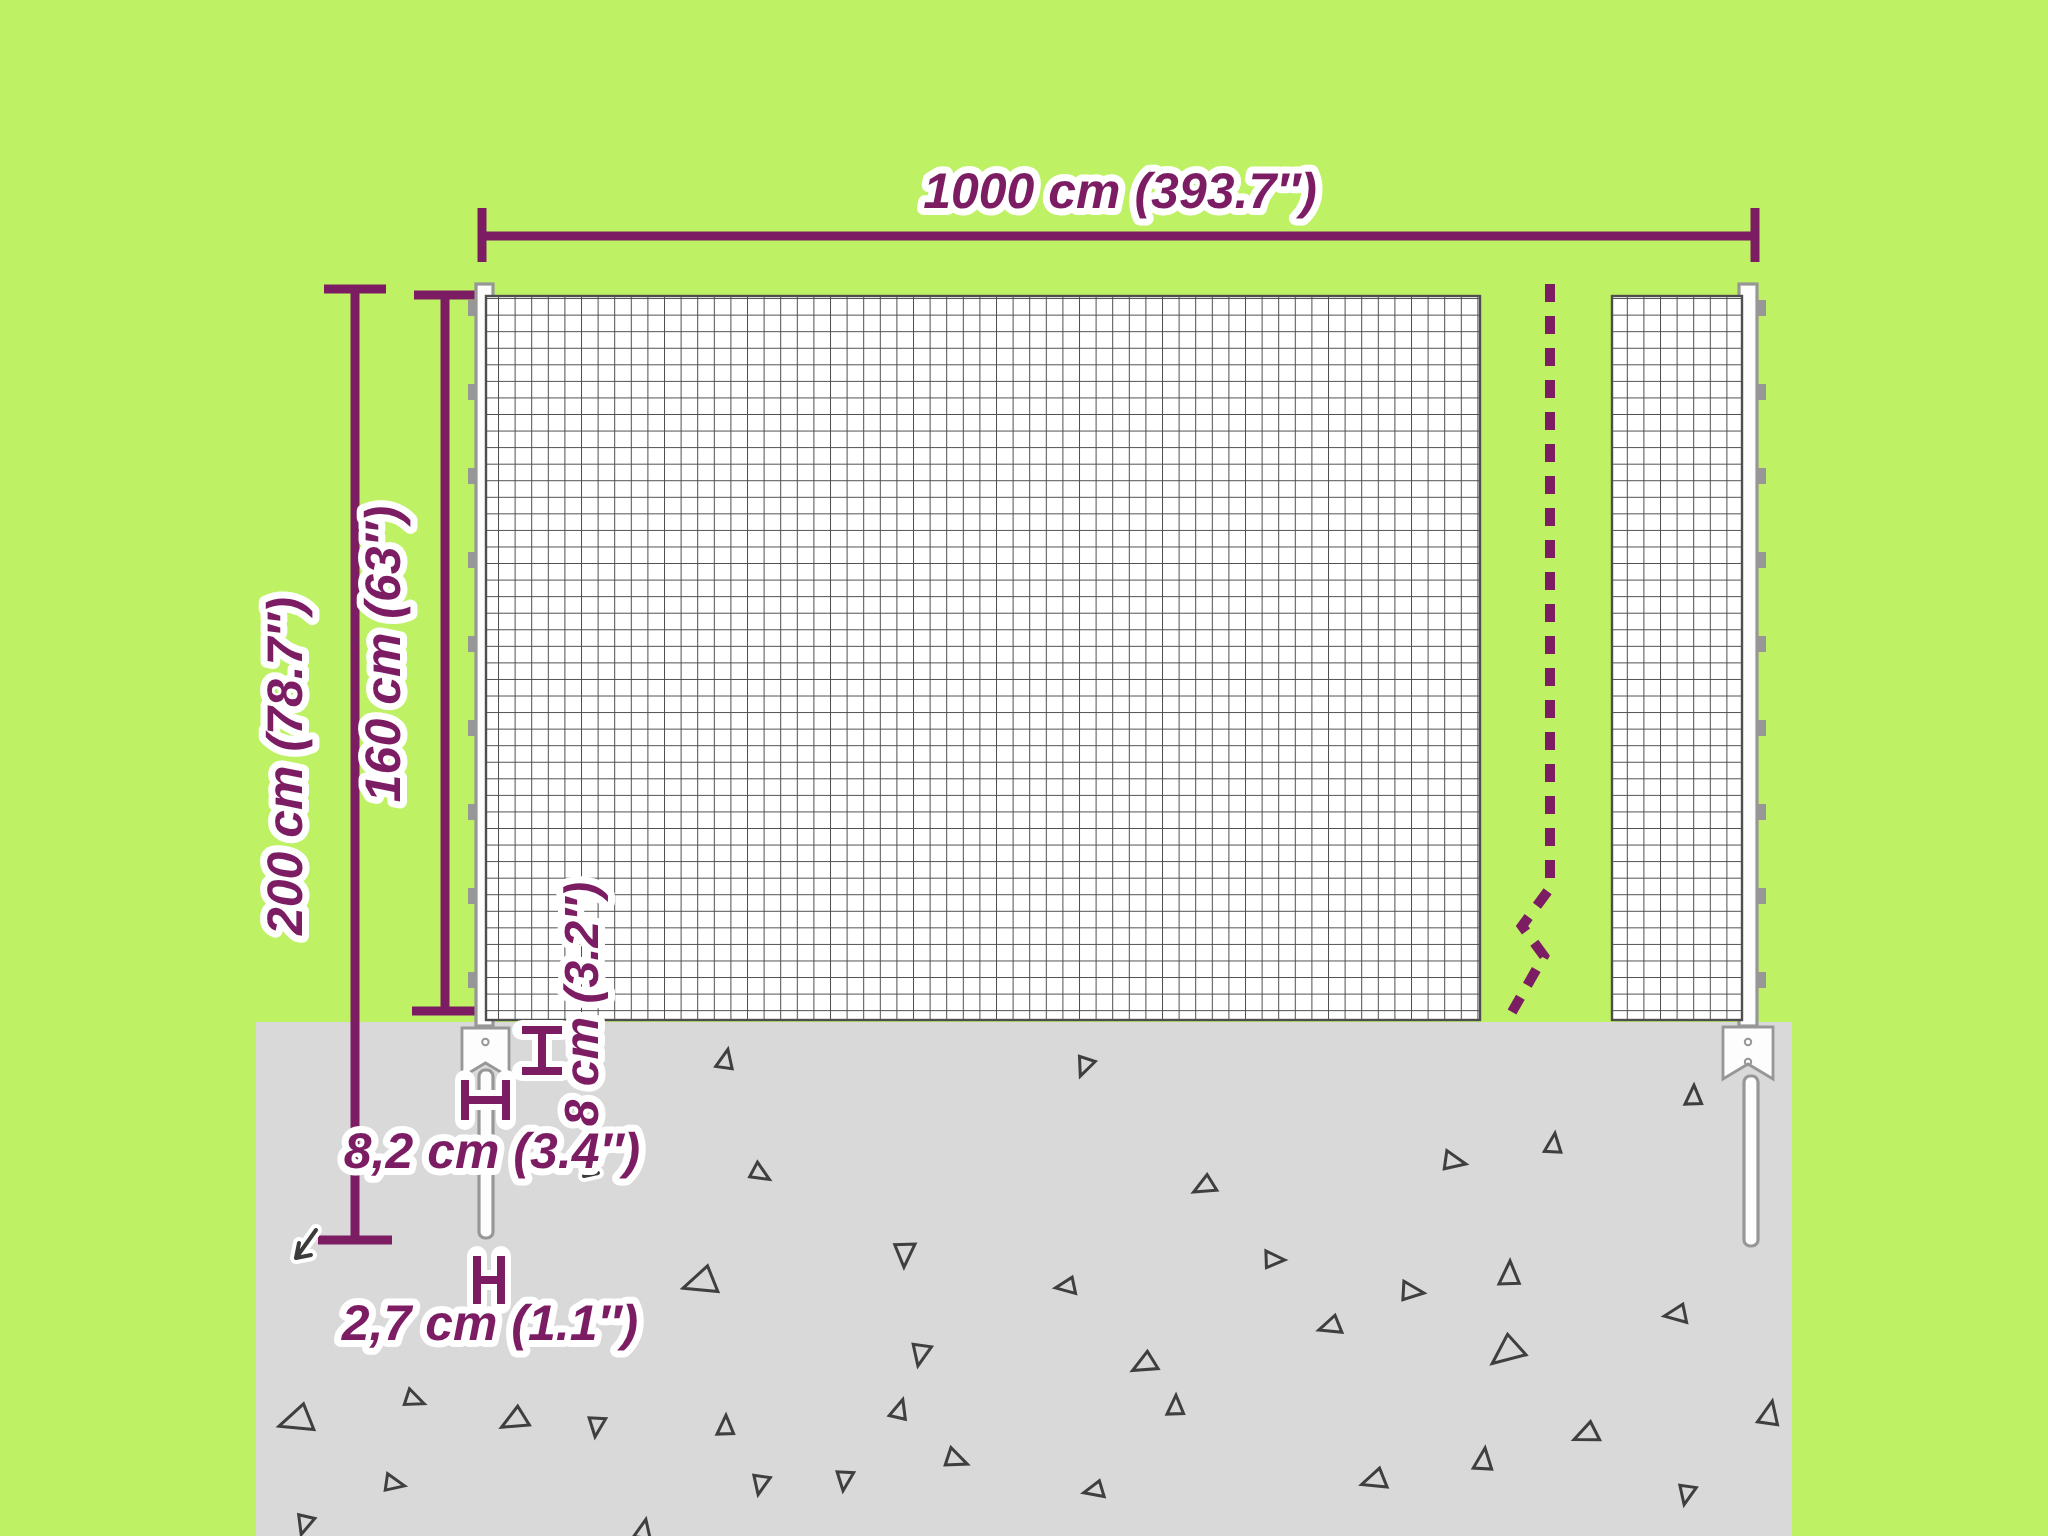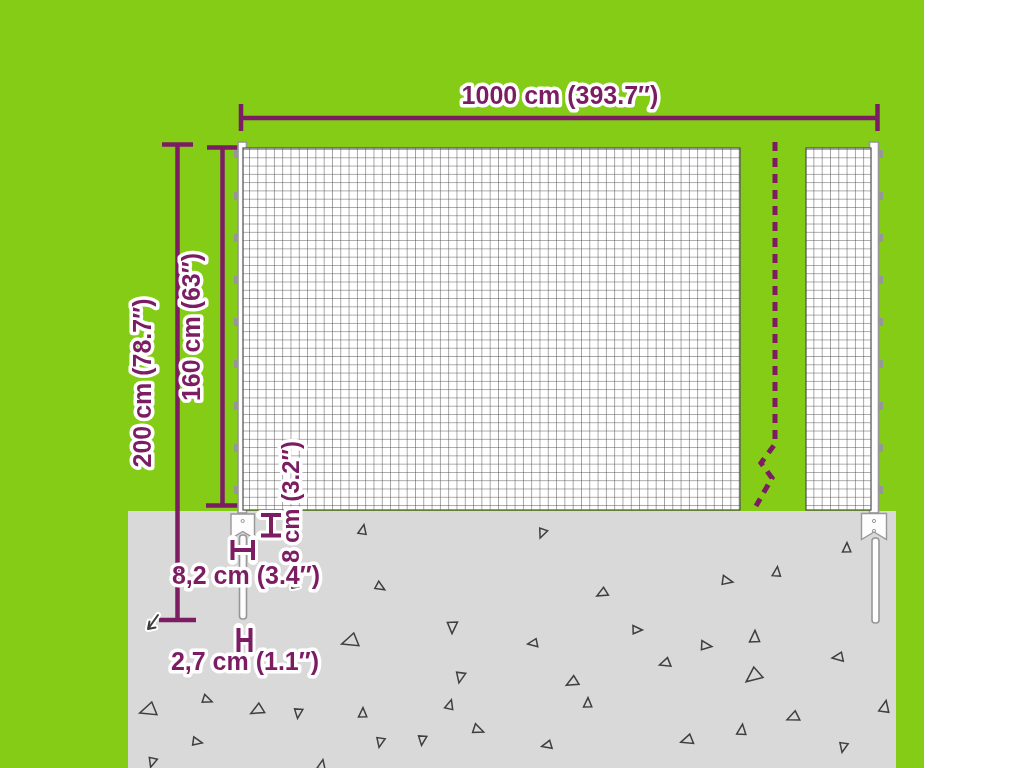--- a/index.html
+++ b/index.html
@@ -1,16 +1,16 @@
 <!DOCTYPE html>
 <html style="--dim: #7c1d64; --ground: #d9d9da; --meshline: #4e4e4e; --postline: #979797; --tri: #3f3f3f;"><head>
 <meta charset="utf-8">
 <style>
   html,body{margin:0;padding:0;background:#fff;}
-  #stage{position:relative;width:924px;height:768px;background:#84cc16;overflow:hidden;}
+  #stage{position:relative;width:1024px;height:768px;background:#bef264;overflow:hidden;font-style:italic;}
   svg{display:block;}
   :root{
     --dim:#7c1d64;
     --ground:#d9d9da;
     --meshline:#4e4e4e;
     --postline:#979797;
     --tri:#3f3f3f;
   }
   .dimline{stroke:var(--dim);stroke-width:4.5;fill:none;}
   .dashline{stroke:var(--dim);stroke-width:5;fill:none;stroke-dasharray:9 7;}

